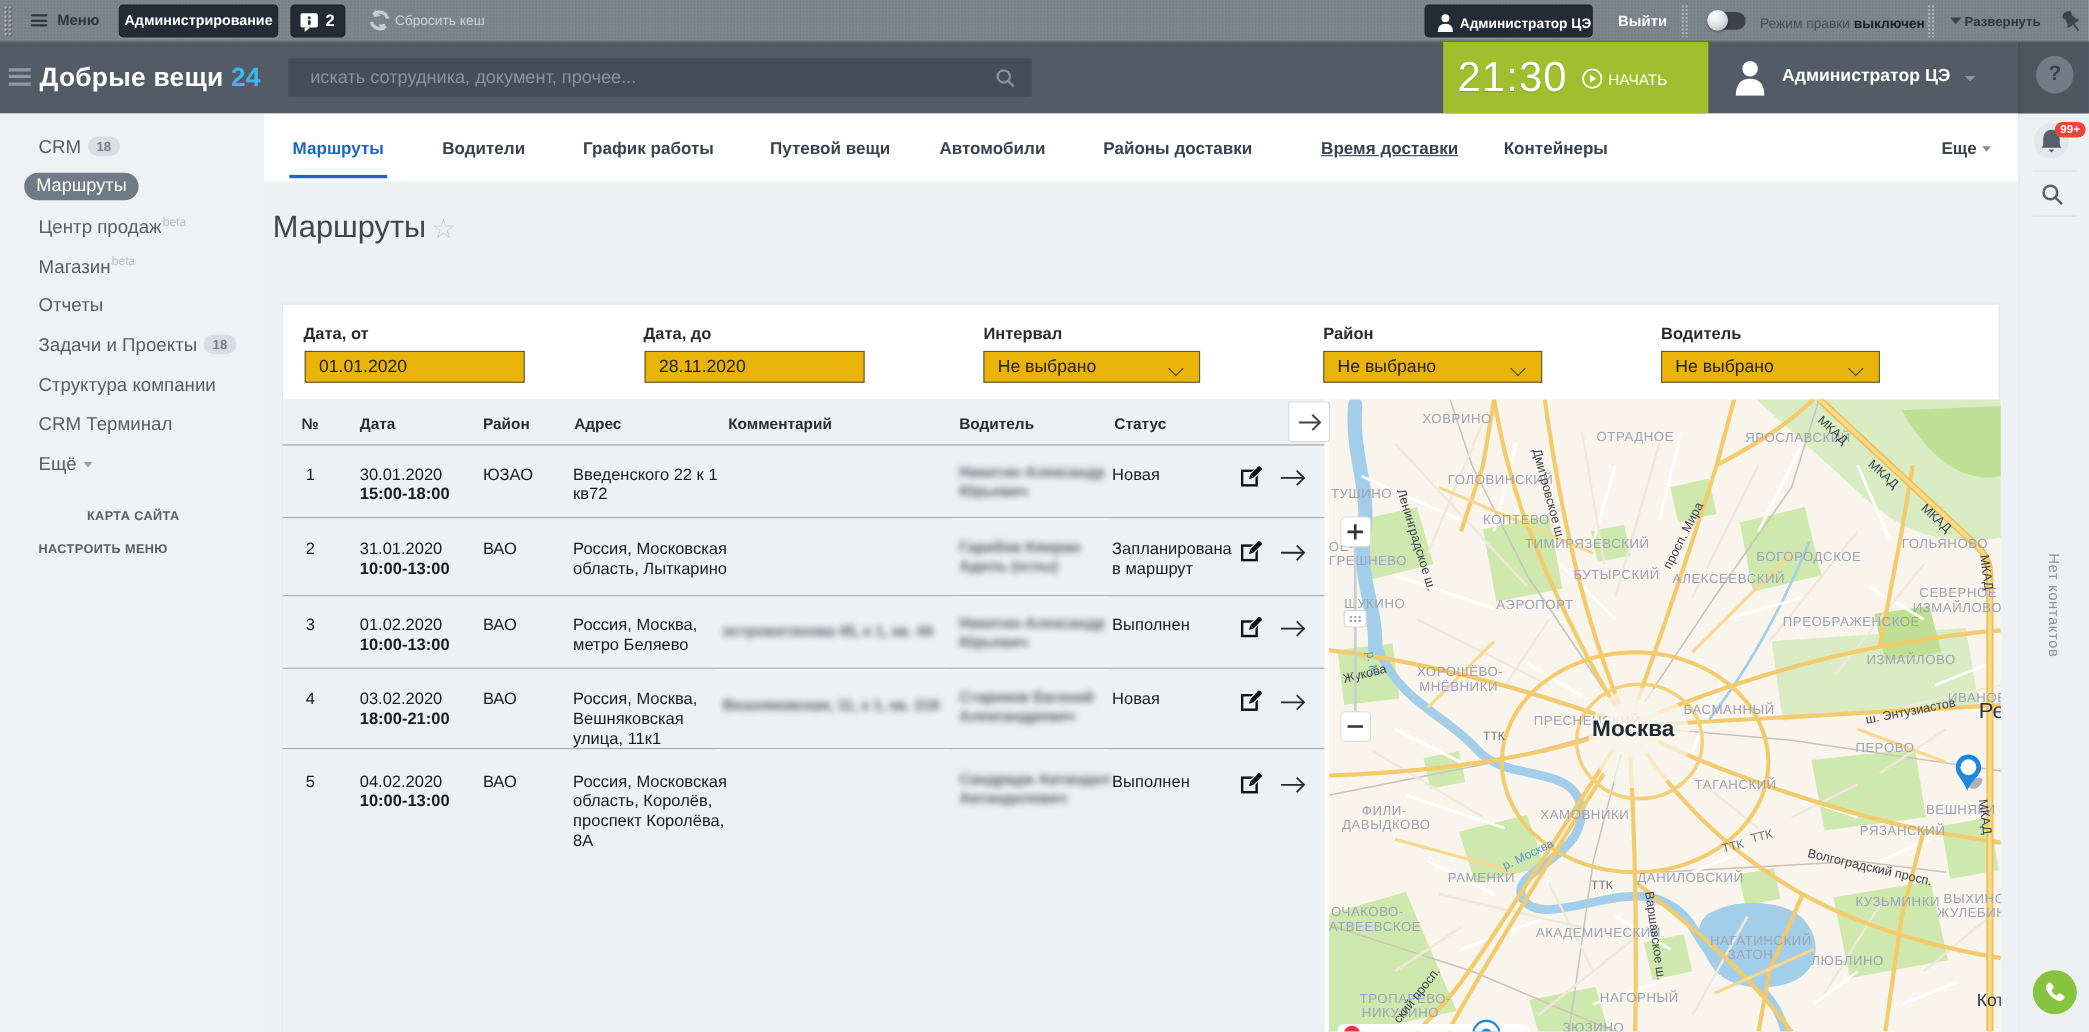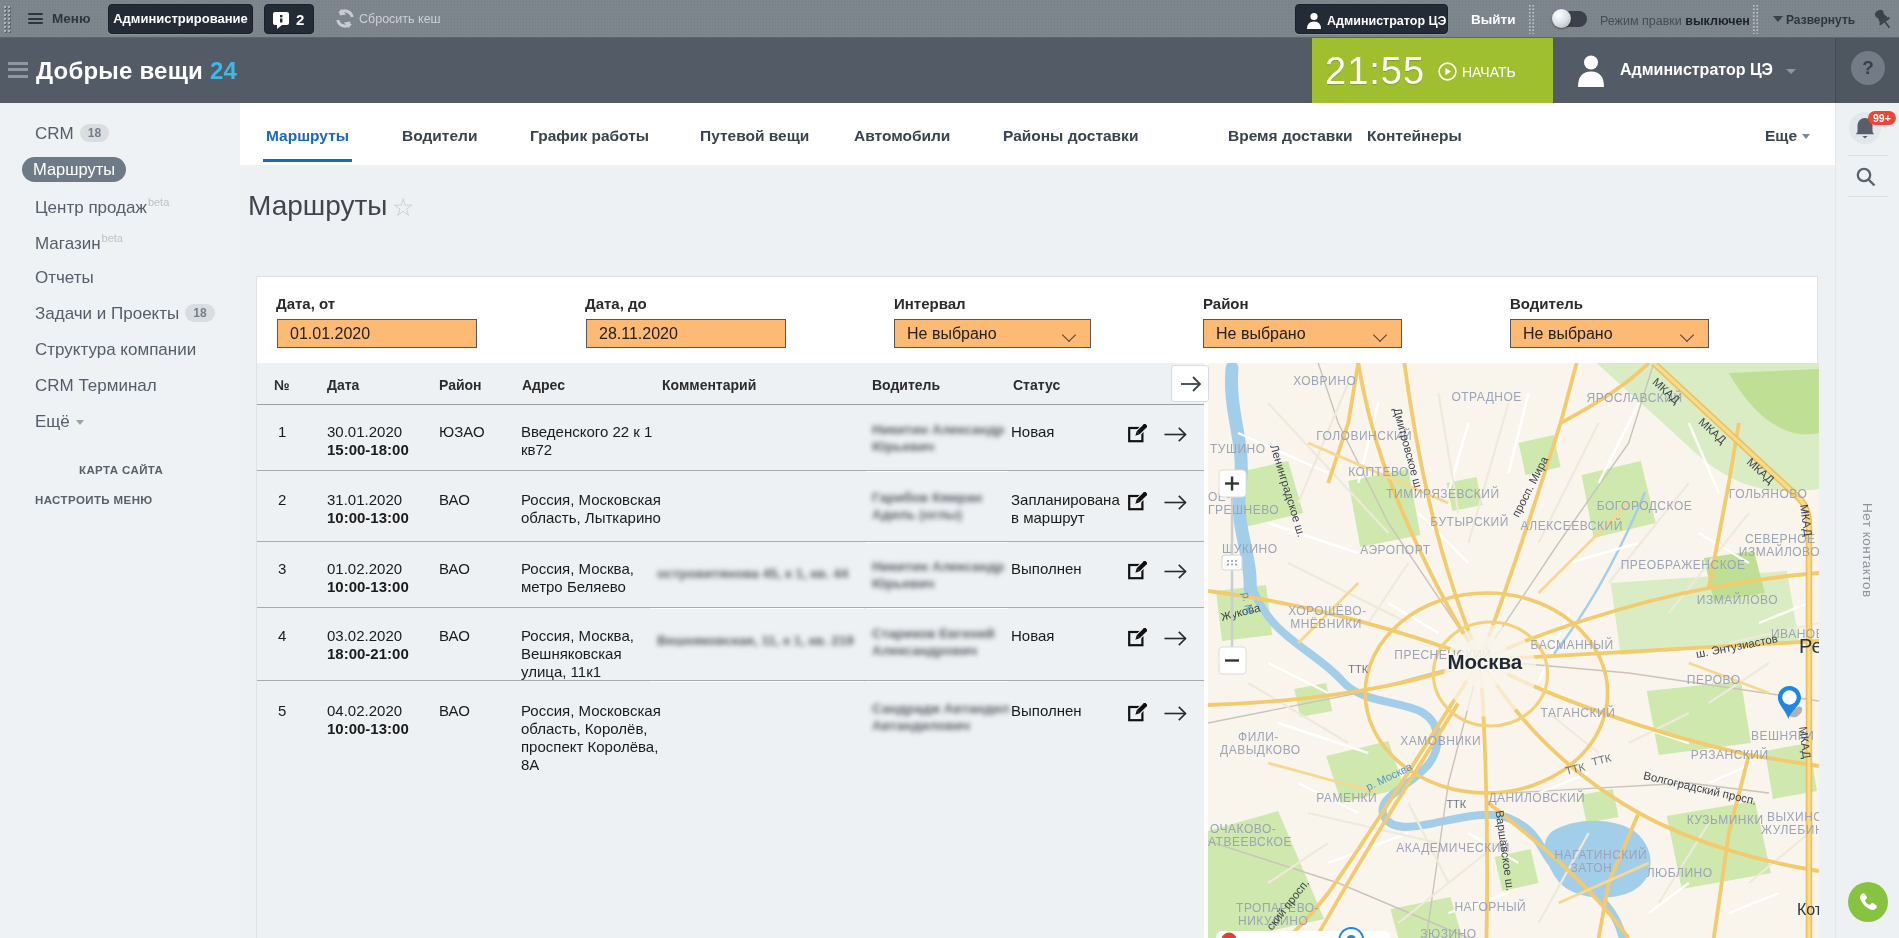--- a/index.html
+++ b/index.html
@@ -76,21 +76,21 @@
 .tab-more::after { content:""; display:inline-block; width:0; height:0; border-left:4px solid transparent; border-right:4px solid transparent; border-top:5px solid #828a93; margin-left:5px; vertical-align:2px; }
 
 
 .content { position:absolute; left:240px; top:165px; width:1595px; height:773px; background:#edf1f4; }
 .page-title { position:absolute; left:8px; top:25px; font-size:28px; font-weight:300; color:#41464e; }
 .page-star { position:absolute; left:152px; top:28px; font-size:25px; color:#c3c9cf; font-weight:normal; }
 
 .card { position:absolute; left:16px; top:111px; width:1562px; height:662px; background:#fff; border:1px solid #dde2e6; border-bottom:none; }
 
 .flabel { position:absolute; top:18px; font-size:15px; font-weight:bold; color:#2b2b2b; }
-.finput { position:absolute; top:42px; height:29px; background:#fdba74; border:1px solid #555; font-size:16px; color:#222; line-height:27px; padding-left:12px; }
+.finput { position:absolute; top:42px; height:29px; background:#eab308; border:1px solid #555; font-size:16px; color:#222; line-height:27px; padding-left:12px; }
 .fsel-caret { position:absolute; top:53px; width:10px; height:10px; border-left:1.6px solid #444; border-bottom:1.6px solid #444; transform:rotate(-45deg); }
 
 
 .tablezone { position:absolute; left:0; top:86px; width:947px; height:575px; background:#eef1f3; }
 .th { position:absolute; top:0; left:0; width:947px; height:42px; background:#eef1f3; border-bottom:1px solid #9aa0a5; }
 .th div { position:absolute; top:14px; font-size:14px; font-weight:bold; color:#2b2b2b; }
 .row { position:absolute; left:0; width:947px; background:#eef1f3; border-bottom:1px solid #a6abb0; }
 .row:last-child { border-bottom:none; }
 .cell { position:absolute; font-size:15px; color:#1a1a1a; line-height:18px; }
 .cell b { font-weight:bold; }
@@ -165,22 +165,29 @@
     </svg>
 </div>
 
 <div class="header">
   <div class="hd-burger">
       <i></i>
       <i></i>
       <i></i>
     </div>
   <div class="hd-logo">Добрые вещи <span>24</span></div>
+  <div class="hd-search">
+    <span>искать сотрудника, документ, прочее...</span>
+    <svg width="18" height="18" viewBox="0 0 18 18">
+        <circle cx="7.5" cy="7.5" r="5.6" fill="none" stroke="#8c939d" stroke-width="2"></circle>
+        <line x1="12" y1="12" x2="16.6" y2="16.6" stroke="#8c939d" stroke-width="2"></line>
+      </svg>
+  </div>
   <div class="hd-timer">
-    <div class="hd-time">21:55</div>
+    <div class="hd-time">21:30</div>
     <div class="hd-start"><svg width="19" height="19" viewBox="0 0 19 19">
           <circle cx="9.5" cy="9.5" r="8.4" fill="none" stroke="#fff" stroke-width="1.6"></circle>
           <path d="M7.4 5.8 L13 9.5 L7.4 13.2 Z" fill="#fff"></path>
         </svg>НАЧАТЬ</div>
   </div>
   <svg class="hd-avatar" width="30" height="33" viewBox="0 0 30 33">
       <circle cx="15" cy="8.5" r="7" fill="#fff"></circle>
       <path d="M2 33 Q2 17.5 15 17.5 Q28 17.5 28 33 Z" fill="#fff"></path>
     </svg>
   <div class="hd-uname">Администратор ЦЭ</div>
@@ -204,21 +211,21 @@
   <div class="sb-small" style="top:391px;">НАСТРОИТЬ МЕНЮ</div>
 </div>
 
 <div class="tabsbar">
   <div class="tab active" style="left:26px;">Маршруты</div>
   <div class="tab" style="left:162px;">Водители</div>
   <div class="tab" style="left:290px;">График работы</div>
   <div class="tab" style="left:460px;">Путевой вещи</div>
   <div class="tab" style="left:614px;">Автомобили</div>
   <div class="tab" style="left:763px;">Районы доставки</div>
-  <div class="tab" style="left:988px;">Время доставки</div>
+  <div class="tab" style="left:961px;text-decoration:underline;">Время доставки</div>
   <div class="tab" style="left:1127px;">Контейнеры</div>
   <div class="tab-more">Еще</div>
 </div>
 
 <div class="content">
   <div class="page-title">Маршруты</div>
   <div class="page-star">☆</div>
 
   <div class="card">
 

